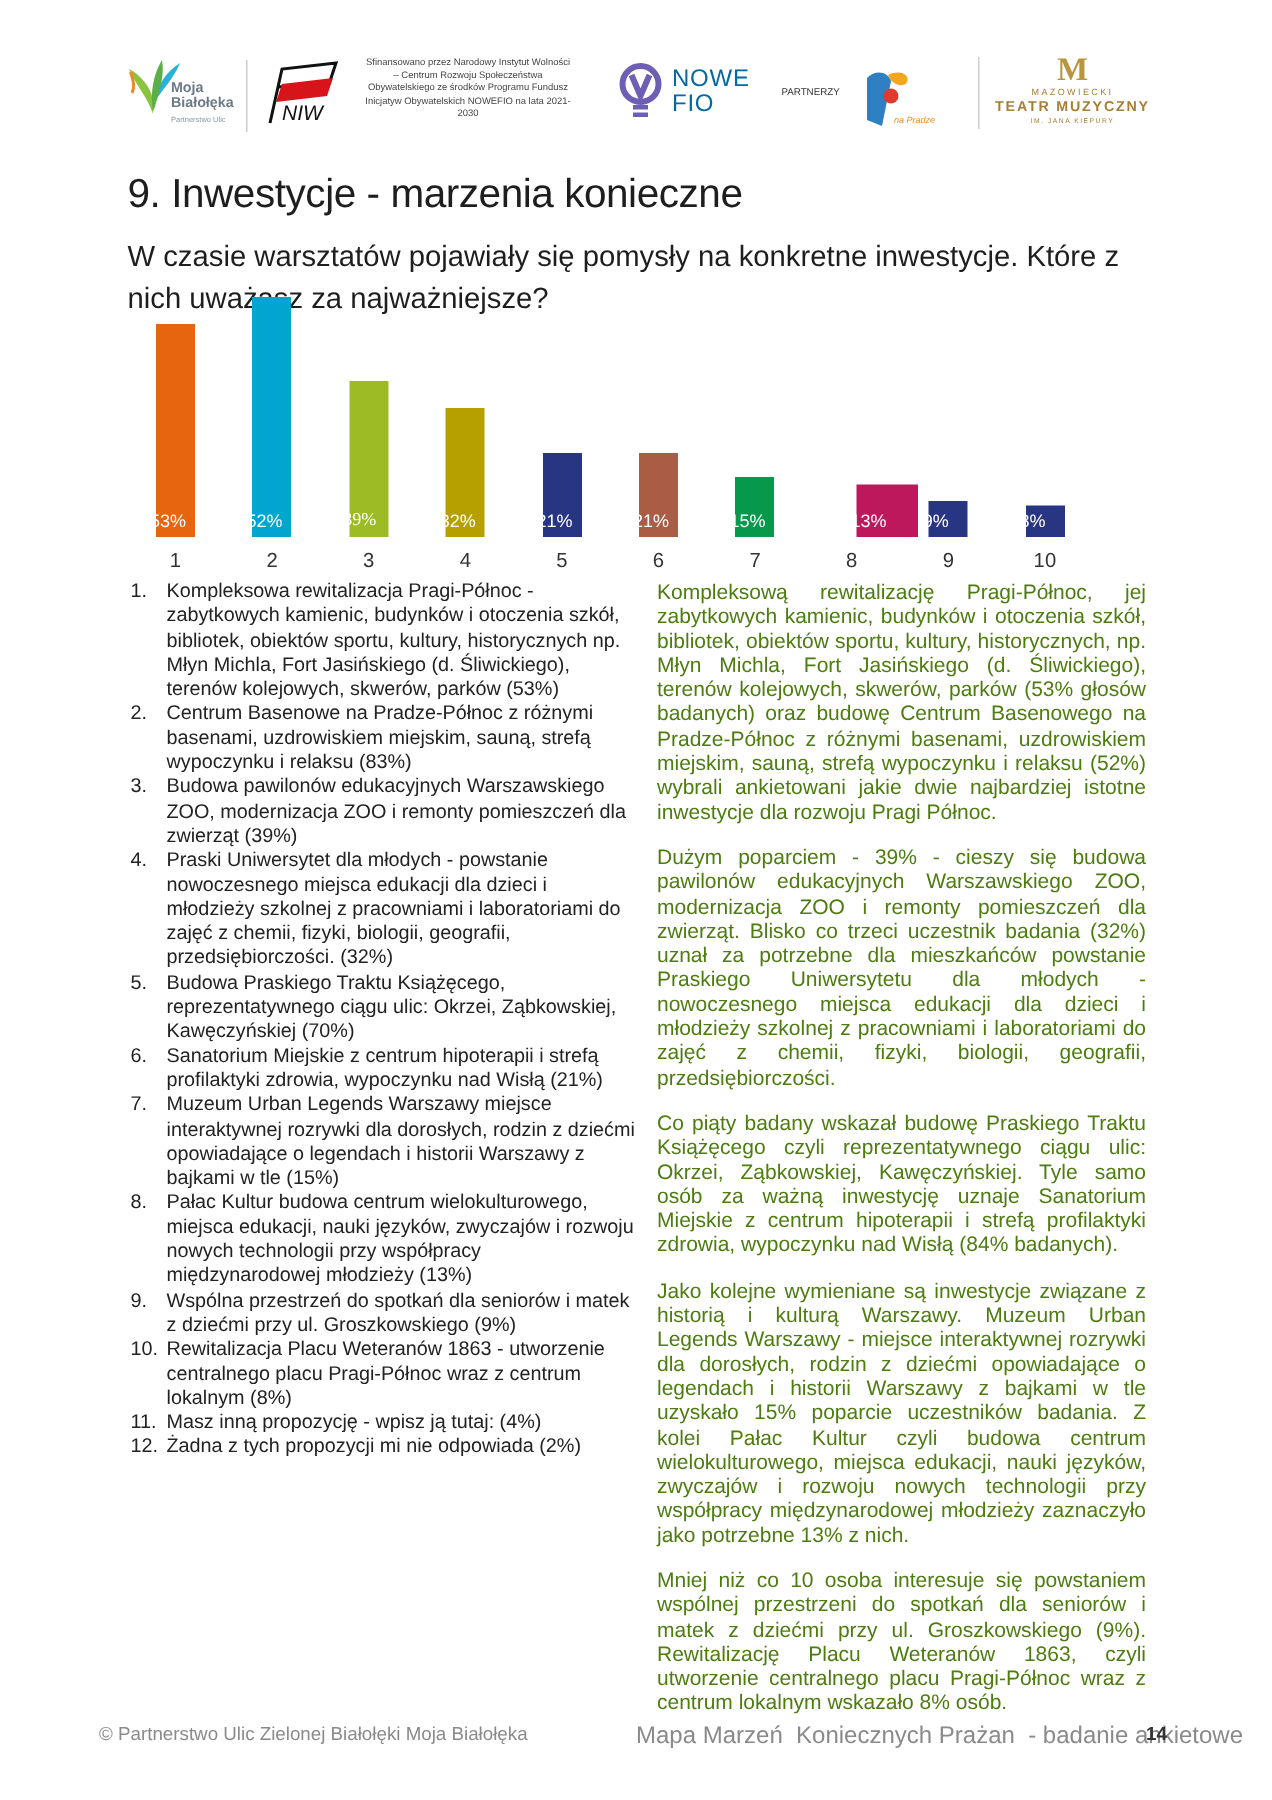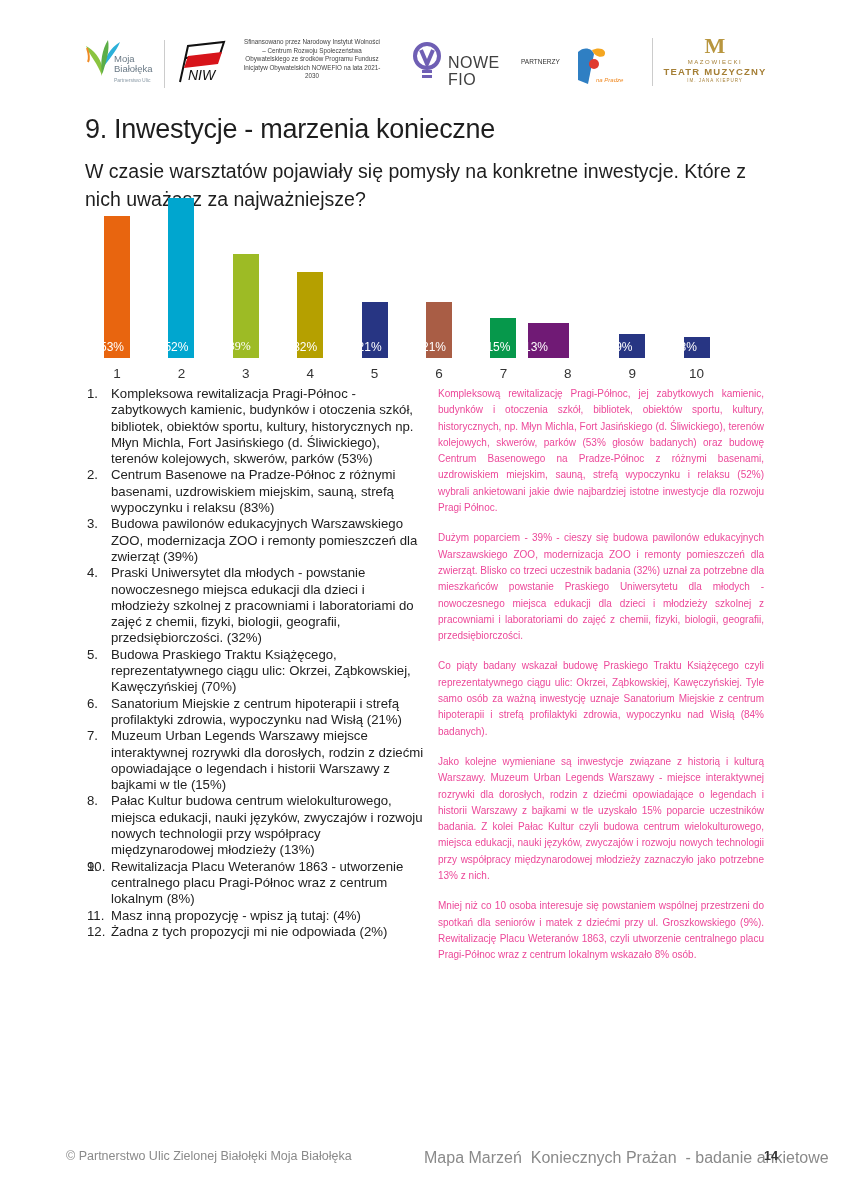--- a/index.html
+++ b/index.html
@@ -3,28 +3,28 @@
 <meta charset="utf-8">
 <style>
   * { box-sizing: border-box; margin: 0; padding: 0; }
   html, body { width: 848px; height: 1200px; background: #ffffff; overflow: hidden; }
   body { position: relative; font-family: "Liberation Sans", sans-serif; color: #222222; }
 
   
   .header { position: absolute; top: 30px; left: 80px; width: 700px; height: 70px; }
   .logo-moja { position: absolute; left: 4px; top: 6px; width: 78px; height: 56px; }
   .logo-moja .leaf { position: absolute; }
-  .logo-moja .txt { position: absolute; left: 30px; top: 18px; font-size: 9.5px; font-weight: normal; color: #6b7a86; line-height: 10px; }
+  .logo-moja .txt { position: absolute; left: 30px; top: 18px; font-size: 9.5px; font-weight: bold; color: #6b7a86; line-height: 10px; }
   .logo-moja .sub { position: absolute; left: 30px; top: 41px; font-size: 5px; color: #8a9aa6; }
   .vsep1 { position: absolute; left: 84px; top: 10px; width: 1px; height: 48px; background: #cccccc; }
   .logo-niw { position: absolute; left: 92px; top: 10px; width: 56px; height: 44px; }
   .fund-text { position: absolute; left: 162px; top: 8px; width: 140px; font-size: 6.3px; line-height: 8.6px; text-align: center; color: #444444; }
   .logo-fio { position: absolute; left: 330px; top: 10px; width: 80px; height: 48px; }
   .logo-fio .bulb { position: absolute; left: 2px; top: 2px; width: 30px; height: 40px; }
-  .logo-fio .name { position: absolute; left: 38px; top: 14px; font-size: 16px; line-height: 17px; color: #404040; letter-spacing: 0.5px; }
+  .logo-fio .name { position: absolute; left: 38px; top: 4px; font-size: 16px; line-height: 17px; color: #0369a1; letter-spacing: 0.5px; }
   .partnerzy { position: absolute; left: 441px; top: 28px; font-size: 6.5px; color: #333333; }
   .logo-zak { position: absolute; left: 494px; top: 14px; width: 50px; height: 44px; }
   .vsep2 { position: absolute; left: 572px; top: 8px; width: 1px; height: 48px; background: #cccccc; }
   .logo-teatr { position: absolute; left: 580px; top: 4px; width: 110px; height: 60px; text-align: center; color: #b08a3c; }
   .logo-teatr .mark { font-family: "Liberation Serif", serif; font-size: 22px; font-weight: bold; line-height: 24px; color: #b8963f; }
   .logo-teatr .l1 { font-size: 6px; letter-spacing: 1.6px; line-height: 8px; color: #a57f36; }
   .logo-teatr .l2 { font-size: 9.5px; font-weight: bold; letter-spacing: 1.2px; line-height: 11px; color: #a57f36; }
   .logo-teatr .l3 { font-size: 4.5px; letter-spacing: 1px; line-height: 7px; color: #a57f36; }
 
   
@@ -36,21 +36,21 @@
   .bar { position: absolute; bottom: 27px; width: 26px; }
   .bar .val { position: absolute; bottom: 4px; left: -4px; right: -4px; text-align: left; color: #ffffff; font-size: 12px; }
   .cat { position: absolute; bottom: 4px; width: 30px; text-align: center; font-size: 13.5px; color: #333333; }
 
   
   .list { position: absolute; left: 87px; top: 386px; width: 338px; font-size: 13.2px; line-height: 16.3px; color: #222222; }
   .list .item { position: relative; padding-left: 24px; }
   .list .num { position: absolute; left: 0; top: 0; }
 
   
-  .col-right { position: absolute; left: 438px; top: 386px; width: 326px; font-size: 10px; line-height: 16.3px; color: #ec4899; text-align: justify; }
+  .col-right { position: absolute; left: 438px; top: 386px; width: 326px; font-size: 14px; line-height: 16.3px; color: #4d7c0f; text-align: justify; }
   .col-right p { margin-bottom: 14px; }
 
   
   .footer-left { position: absolute; left: 66px; top: 1149px; font-size: 12.5px; color: #8a8a8a; }
   .footer-right { position: absolute; left: 424px; top: 1149px; font-size: 16px; color: #8a8a8a; white-space: pre; }
   .page-num { position: absolute; left: 764px; top: 1149px; font-size: 12.5px; color: #333333; font-weight: bold; }
 </style>
 </head>
 <body>
 
@@ -126,21 +126,21 @@
     </div>
     <div class="cat" style="left: 269.6px;">5</div>
     <div class="bar" style="left: 336px; height: 56px; background: rgb(169, 93, 69);">
       <div class="val">21%</div>
     </div>
     <div class="cat" style="left: 334px;">6</div>
     <div class="bar" style="left: 400.4px; height: 40px; background: rgb(6, 152, 75);">
       <div class="val">15%</div>
     </div>
     <div class="cat" style="left: 398.4px;">7</div>
-    <div class="bar" style="left: 438px; height: 35px; background: #701a75; padding-left: 41px;">
+    <div class="bar" style="left: 481px; height: 35px; background: #be185d; padding-left: 41px;">
       <div class="val">13%</div>
     </div>
     <div class="cat" style="left: 462.8px;">8</div>
     <div class="bar" style="left: 529.2px; height: 24px; background: rgb(39, 53, 131);">
       <div class="val">9%</div>
     </div>
     <div class="cat" style="left: 527.2px;">9</div>
     <div class="bar" style="left: 593.6px; height: 21px; background: rgb(39, 53, 131);">
       <div class="val">8%</div>
     </div>
@@ -149,21 +149,21 @@
 
 <div class="list" id="list">
     <div class="item"><span class="num">1.</span><span>Kompleksowa rewitalizacja Pragi-Północ - zabytkowych kamienic, budynków i otoczenia szkół, bibliotek, obiektów sportu, kultury, historycznych np. Młyn Michla, Fort Jasińskiego (d. Śliwickiego), terenów kolejowych, skwerów, parków (53%)</span></div>
     <div class="item"><span class="num">2.</span><span>Centrum Basenowe na Pradze-Północ z różnymi basenami, uzdrowiskiem miejskim, sauną, strefą wypoczynku i relaksu (83%)</span></div>
     <div class="item"><span class="num">3.</span><span>Budowa pawilonów edukacyjnych Warszawskiego ZOO, modernizacja ZOO i remonty pomieszczeń dla zwierząt (39%)</span></div>
     <div class="item"><span class="num">4.</span><span>Praski Uniwersytet dla młodych - powstanie nowoczesnego miejsca edukacji dla dzieci i młodzieży szkolnej z pracowniami i laboratoriami do zajęć z chemii, fizyki, biologii, geografii, przedsiębiorczości. (32%)</span></div>
     <div class="item"><span class="num">5.</span><span>Budowa Praskiego Traktu Książęcego, reprezentatywnego ciągu ulic: Okrzei, Ząbkowskiej, Kawęczyńskiej (70%)</span></div>
     <div class="item"><span class="num">6.</span><span>Sanatorium Miejskie z centrum hipoterapii i strefą profilaktyki zdrowia, wypoczynku nad Wisłą (21%)</span></div>
     <div class="item"><span class="num">7.</span><span>Muzeum Urban Legends Warszawy  miejsce interaktywnej rozrywki dla dorosłych, rodzin z dziećmi opowiadające o legendach i historii Warszawy z bajkami w tle (15%)</span></div>
     <div class="item"><span class="num">8.</span><span>Pałac Kultur  budowa centrum wielokulturowego, miejsca edukacji, nauki języków, zwyczajów i rozwoju nowych technologii przy współpracy międzynarodowej młodzieży (13%)</span></div>
-    <div class="item"><span class="num">9.</span></div>
+    <div class="item"><span class="num">9.</span><span>Wspólna przestrzeń do spotkań dla seniorów i matek z dziećmi przy ul. Groszkowskiego (9%)</span></div>
     <div class="item"><span class="num">10.</span><span>Rewitalizacja Placu Weteranów 1863 - utworzenie centralnego placu Pragi-Północ wraz z centrum lokalnym (8%)</span></div>
     <div class="item"><span class="num">11.</span><span>Masz inną propozycję - wpisz ją tutaj: (4%)</span></div>
     <div class="item"><span class="num">12.</span><span>Żadna z tych propozycji mi nie odpowiada (2%)</span></div>
   </div>
 
 <div class="col-right" id="col-right">
     <p>Kompleksową rewitalizację Pragi-Północ, jej zabytkowych kamienic, budynków i otoczenia szkół, bibliotek, obiektów sportu, kultury, historycznych, np. Młyn Michla, Fort Jasińskiego (d. Śliwickiego), terenów kolejowych, skwerów, parków (53% głosów badanych) oraz budowę Centrum Basenowego na Pradze-Północ z różnymi basenami, uzdrowiskiem miejskim, sauną, strefą wypoczynku i relaksu (52%) wybrali ankietowani jakie dwie najbardziej istotne inwestycje dla rozwoju Pragi Północ.</p>
     <p>Dużym poparciem - 39% - cieszy się budowa pawilonów edukacyjnych Warszawskiego ZOO, modernizacja ZOO i remonty pomieszczeń dla zwierząt. Blisko co trzeci uczestnik badania (32%) uznał za potrzebne dla mieszkańców powstanie Praskiego Uniwersytetu dla młodych - nowoczesnego miejsca edukacji dla dzieci i młodzieży szkolnej z pracowniami i laboratoriami do zajęć z chemii, fizyki, biologii, geografii, przedsiębiorczości.</p>
     <p>Co piąty badany wskazał budowę Praskiego Traktu Książęcego czyli reprezentatywnego ciągu ulic: Okrzei, Ząbkowskiej, Kawęczyńskiej. Tyle samo osób za ważną inwestycję uznaje Sanatorium Miejskie z centrum hipoterapii i strefą profilaktyki zdrowia, wypoczynku nad Wisłą (84% badanych).</p>
     <p>Jako kolejne wymieniane są inwestycje związane z historią i kulturą Warszawy. Muzeum Urban Legends Warszawy - miejsce interaktywnej rozrywki dla dorosłych, rodzin z dziećmi opowiadające o legendach i historii Warszawy z bajkami w tle uzyskało 15% poparcie uczestników badania. Z kolei Pałac Kultur czyli budowa centrum wielokulturowego, miejsca edukacji, nauki języków, zwyczajów i rozwoju nowych technologii przy współpracy międzynarodowej młodzieży zaznaczyło jako potrzebne 13% z nich.</p>

